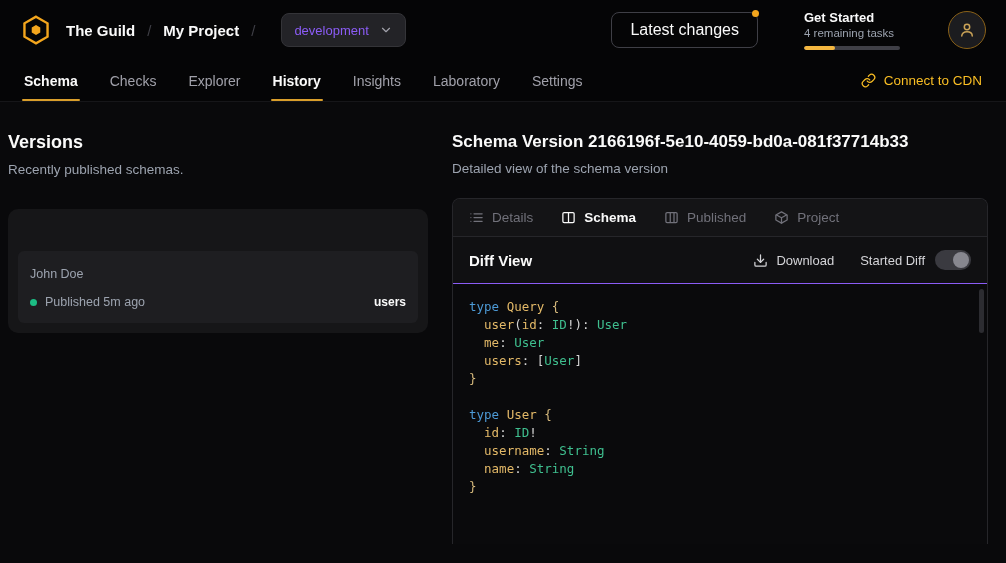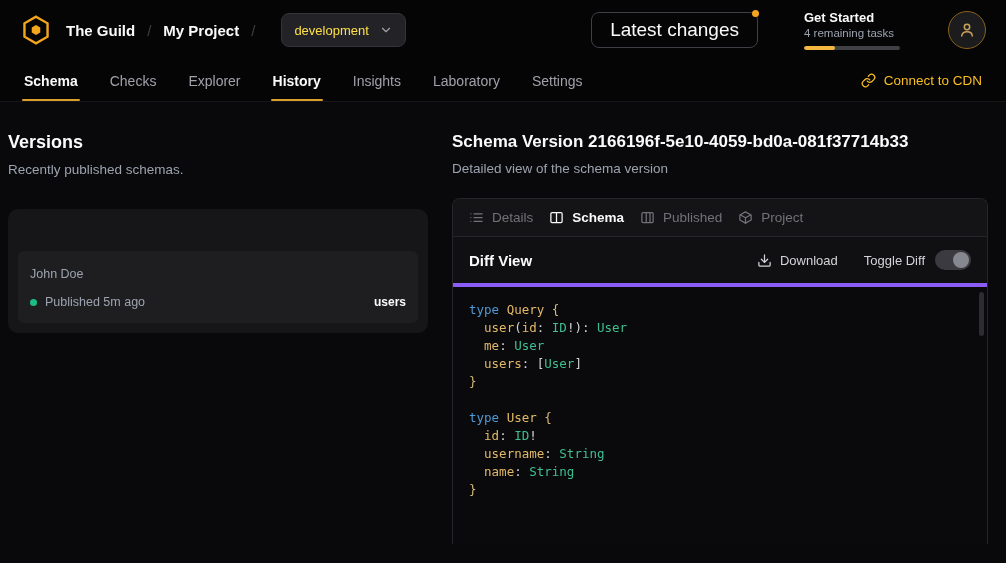--- a/index.html
+++ b/index.html
@@ -19,29 +19,29 @@
     padding: 0 20px;
     background: #050506;
   }
   .logo-wrap { display: flex; align-items: center; margin-right: 14px; cursor: pointer; }
   .crumb { font-size: 15px; font-weight: 600; color: #fafafa; cursor: pointer; }
   .crumb-sep { color: #3f3f46; font-size: 15px; margin: 0 12px; font-weight: 400; }
   .env-pill {
     display: flex; align-items: center; gap: 10px;
     background: #232327; border: 1px solid #343438;
     border-radius: 8px; height: 34px; padding: 0 12px;
-    font-size: 13px; color: #fde047; margin-left: 14px; cursor: pointer;
+    font-size: 13px; color: #8b5cf6; margin-left: 14px; cursor: pointer;
   }
   .header-spacer { flex: 1; }
   .latest-btn {
     position: relative;
     border: 1px solid #3f3f46; border-radius: 8px;
     height: 36px; padding: 0 18px;
     display: flex; align-items: center;
-    font-size: 19px; color: #fafafa; background: transparent; cursor: pointer;
+    font-size: 16px; color: #fafafa; background: transparent; cursor: pointer;
     font-family: "Liberation Sans", sans-serif;
   }
   .latest-dot {
     position: absolute; top: -3px; right: -2px;
     width: 7px; height: 7px; border-radius: 50%;
     background: #f4a61d;
   }
   .get-started { margin-left: 46px; width: 96px; cursor: pointer; }
   .gs-title { font-size: 13px; font-weight: 700; color: #fafafa; }
   .gs-sub { font-size: 11.5px; color: #9ca3af; margin-top: 2px; white-space: nowrap; }
@@ -113,21 +113,21 @@
     height: 346px;
     border: 1px solid #26262a;
     border-bottom: none;
     border-radius: 8px 8px 0 0;
     background: #0e0e10;
     display: flex; flex-direction: column;
     overflow: hidden;
   }
   .dtabs {
     height: 38px; flex: none;
-    display: flex; align-items: center; gap: 16px;
+    display: flex; align-items: center; gap: 28px;
     padding: 0 16px;
     background: #141416;
     border-bottom: 1px solid #26262a;
   }
   .dtab { display: flex; align-items: center; gap: 8px; font-size: 13.5px; color: #71717a; cursor: pointer; }
   .dtab.active { color: #fafafa; font-weight: 600; }
   .diff-row {
     height: 46px; flex: none;
     display: flex; align-items: center;
     padding: 0 16px;
@@ -144,21 +144,21 @@
   .switch .knob {
     position: absolute; top: 2px; width: 16px; height: 16px;
     border-radius: 50%; background: #87878f;
   }
   .switch.on .knob { right: 2px; }
 
   
   .code-area {
     flex: 1;
     background: #0a0a0c;
-    border-top: 4px solid #8b5cf6;
+    border-top: 1px solid #8b5cf6;
     padding: 14px 16px;
     position: relative;
     overflow: hidden;
   }
   .code-line {
     font-family: "DejaVu Sans Mono", monospace;
     font-size: 12.5px;
     line-height: 18px;
     white-space: pre;
   }
@@ -317,21 +317,21 @@
         <div class="diff-controls">
           <div class="dl-group">
             <svg width="15" height="15" viewBox="0 0 24 24" fill="none" stroke="currentColor" stroke-width="2" stroke-linecap="round" stroke-linejoin="round">
               <path d="M21 15v4a2 2 0 0 1-2 2H5a2 2 0 0 1-2-2v-4"></path>
               <polyline points="7 10 12 15 17 10"></polyline>
               <line x1="12" y1="15" x2="12" y2="3"></line>
             </svg>
             <span>Download</span>
           </div>
           <div class="toggle-group">
-            <span>Toggle Diff</span>
+            <span>Started Diff</span>
             <div class="switch on">
               <div class="knob"></div>
             </div>
           </div>
         </div>
       </div>
 
       <div class="code-area">
         <div>
             <div class="code-line"><span class="t-kw">type</span><span class="t-pun"> </span><span class="t-ty">Query</span><span class="t-pun"> </span><span class="t-br">{</span></div>

